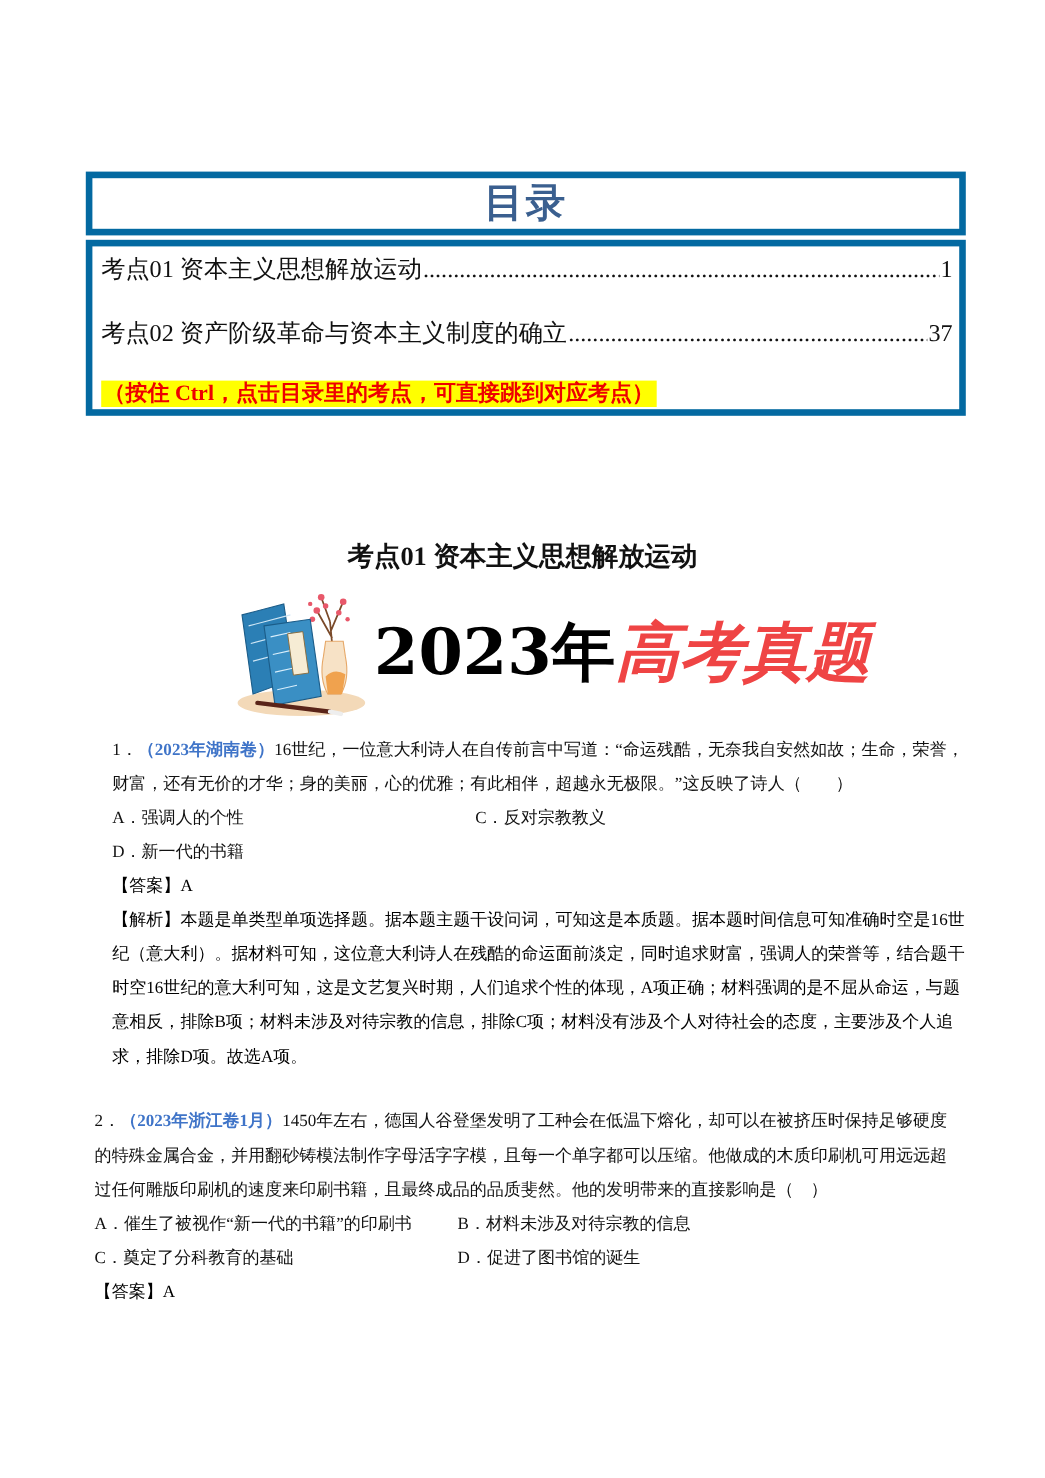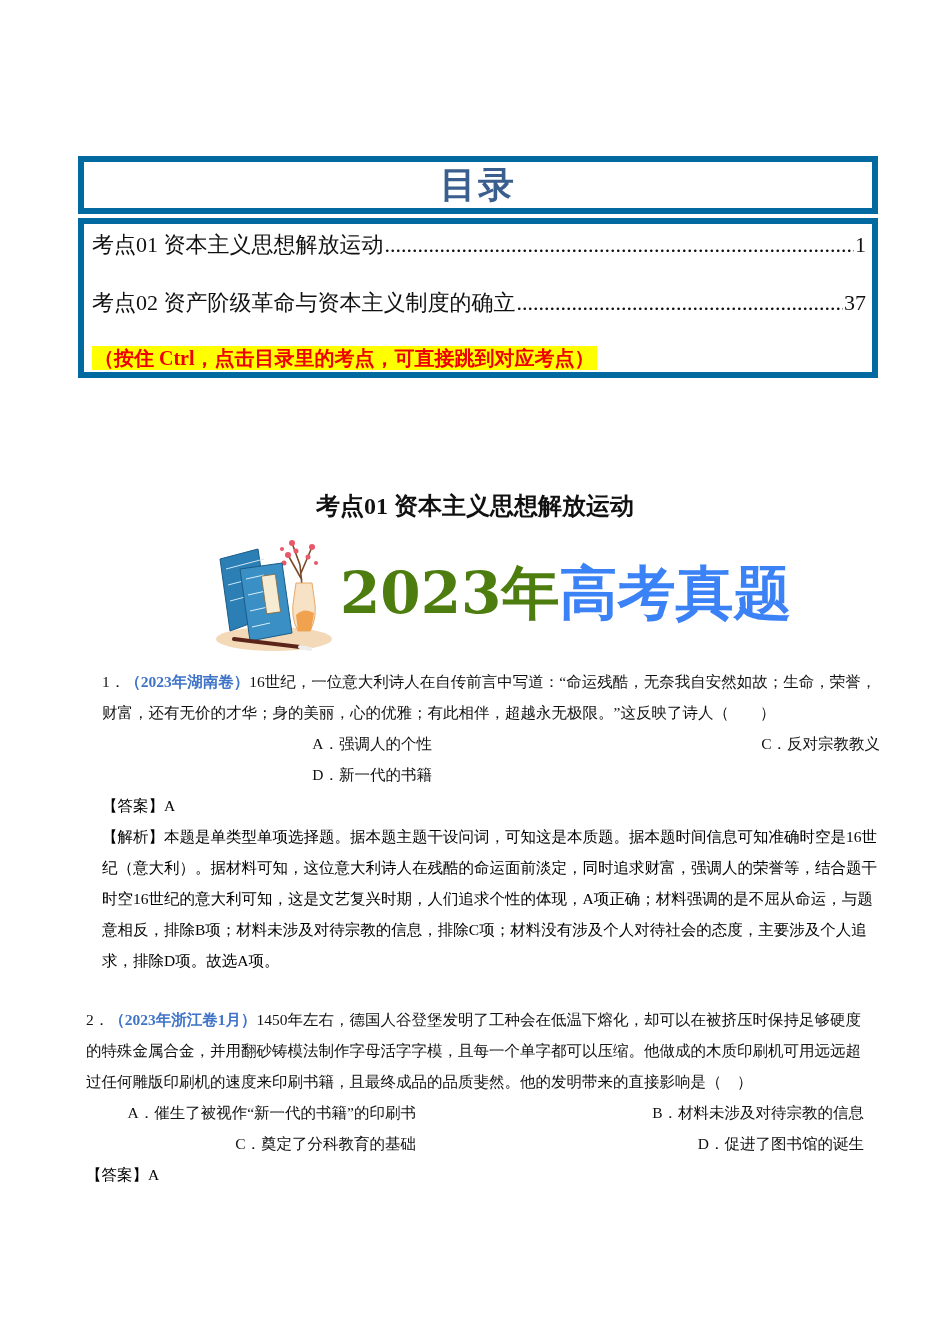--- a/index.html
+++ b/index.html
@@ -15,29 +15,29 @@
   .toc-row .dots::before { content: "................................................................................................................................................................................................................"; }
   .toc-row .pg { white-space: nowrap; }
   #toc-row-1 { top: 6px; }
   #toc-row-2 { top: 64px; }
   .toc-hint { position: absolute; left: 8px; top: 122px; background: #ffff00; color: #ee0000; font-weight: bold; font-size: 20px; line-height: 24px; padding: 0 2px; white-space: nowrap; text-align: right; }
 
   .section-title { position: absolute; top: 490px; left: 0; width: 950px; text-align: center; font-size: 24px; font-weight: bold; color: #111; }
 
   .banner { position: absolute; top: 535px; left: 212px; width: 530px; height: 120px; }
   .banner-text { position: absolute; left: 128px; top: 18px; font-size: 58px; font-weight: 900; line-height: 80px; white-space: nowrap; font-family: "DejaVu Serif", serif; }
-  .banner-text .yr { color: #4d7c0f; }
-  .banner-text .zt { color: #3b82f6; }
+  .banner-text .yr { color: #000000; }
+  .banner-text .zt { color: #ef4444; font-style: italic; }
 
   .content { position: absolute; left: 86px; width: 778px; font-size: 15.5px; line-height: 31px; }
   .p { margin: 0; }
   .src { color: #3f74c8; font-weight: bold; }
   .red { color: #000000; }
   .opts { display: grid; grid-template-columns: 330px 1fr; }
-  .opt { white-space: nowrap; text-align: right; }
+  .opt { white-space: nowrap; }
 </style>
 </head>
 <body>
 
 <div id="title-box" class="box">
   <div class="t">目录</div>
 </div>
 
 <div id="toc-box" class="box">
   <div id="toc-row-1" class="toc-row">

